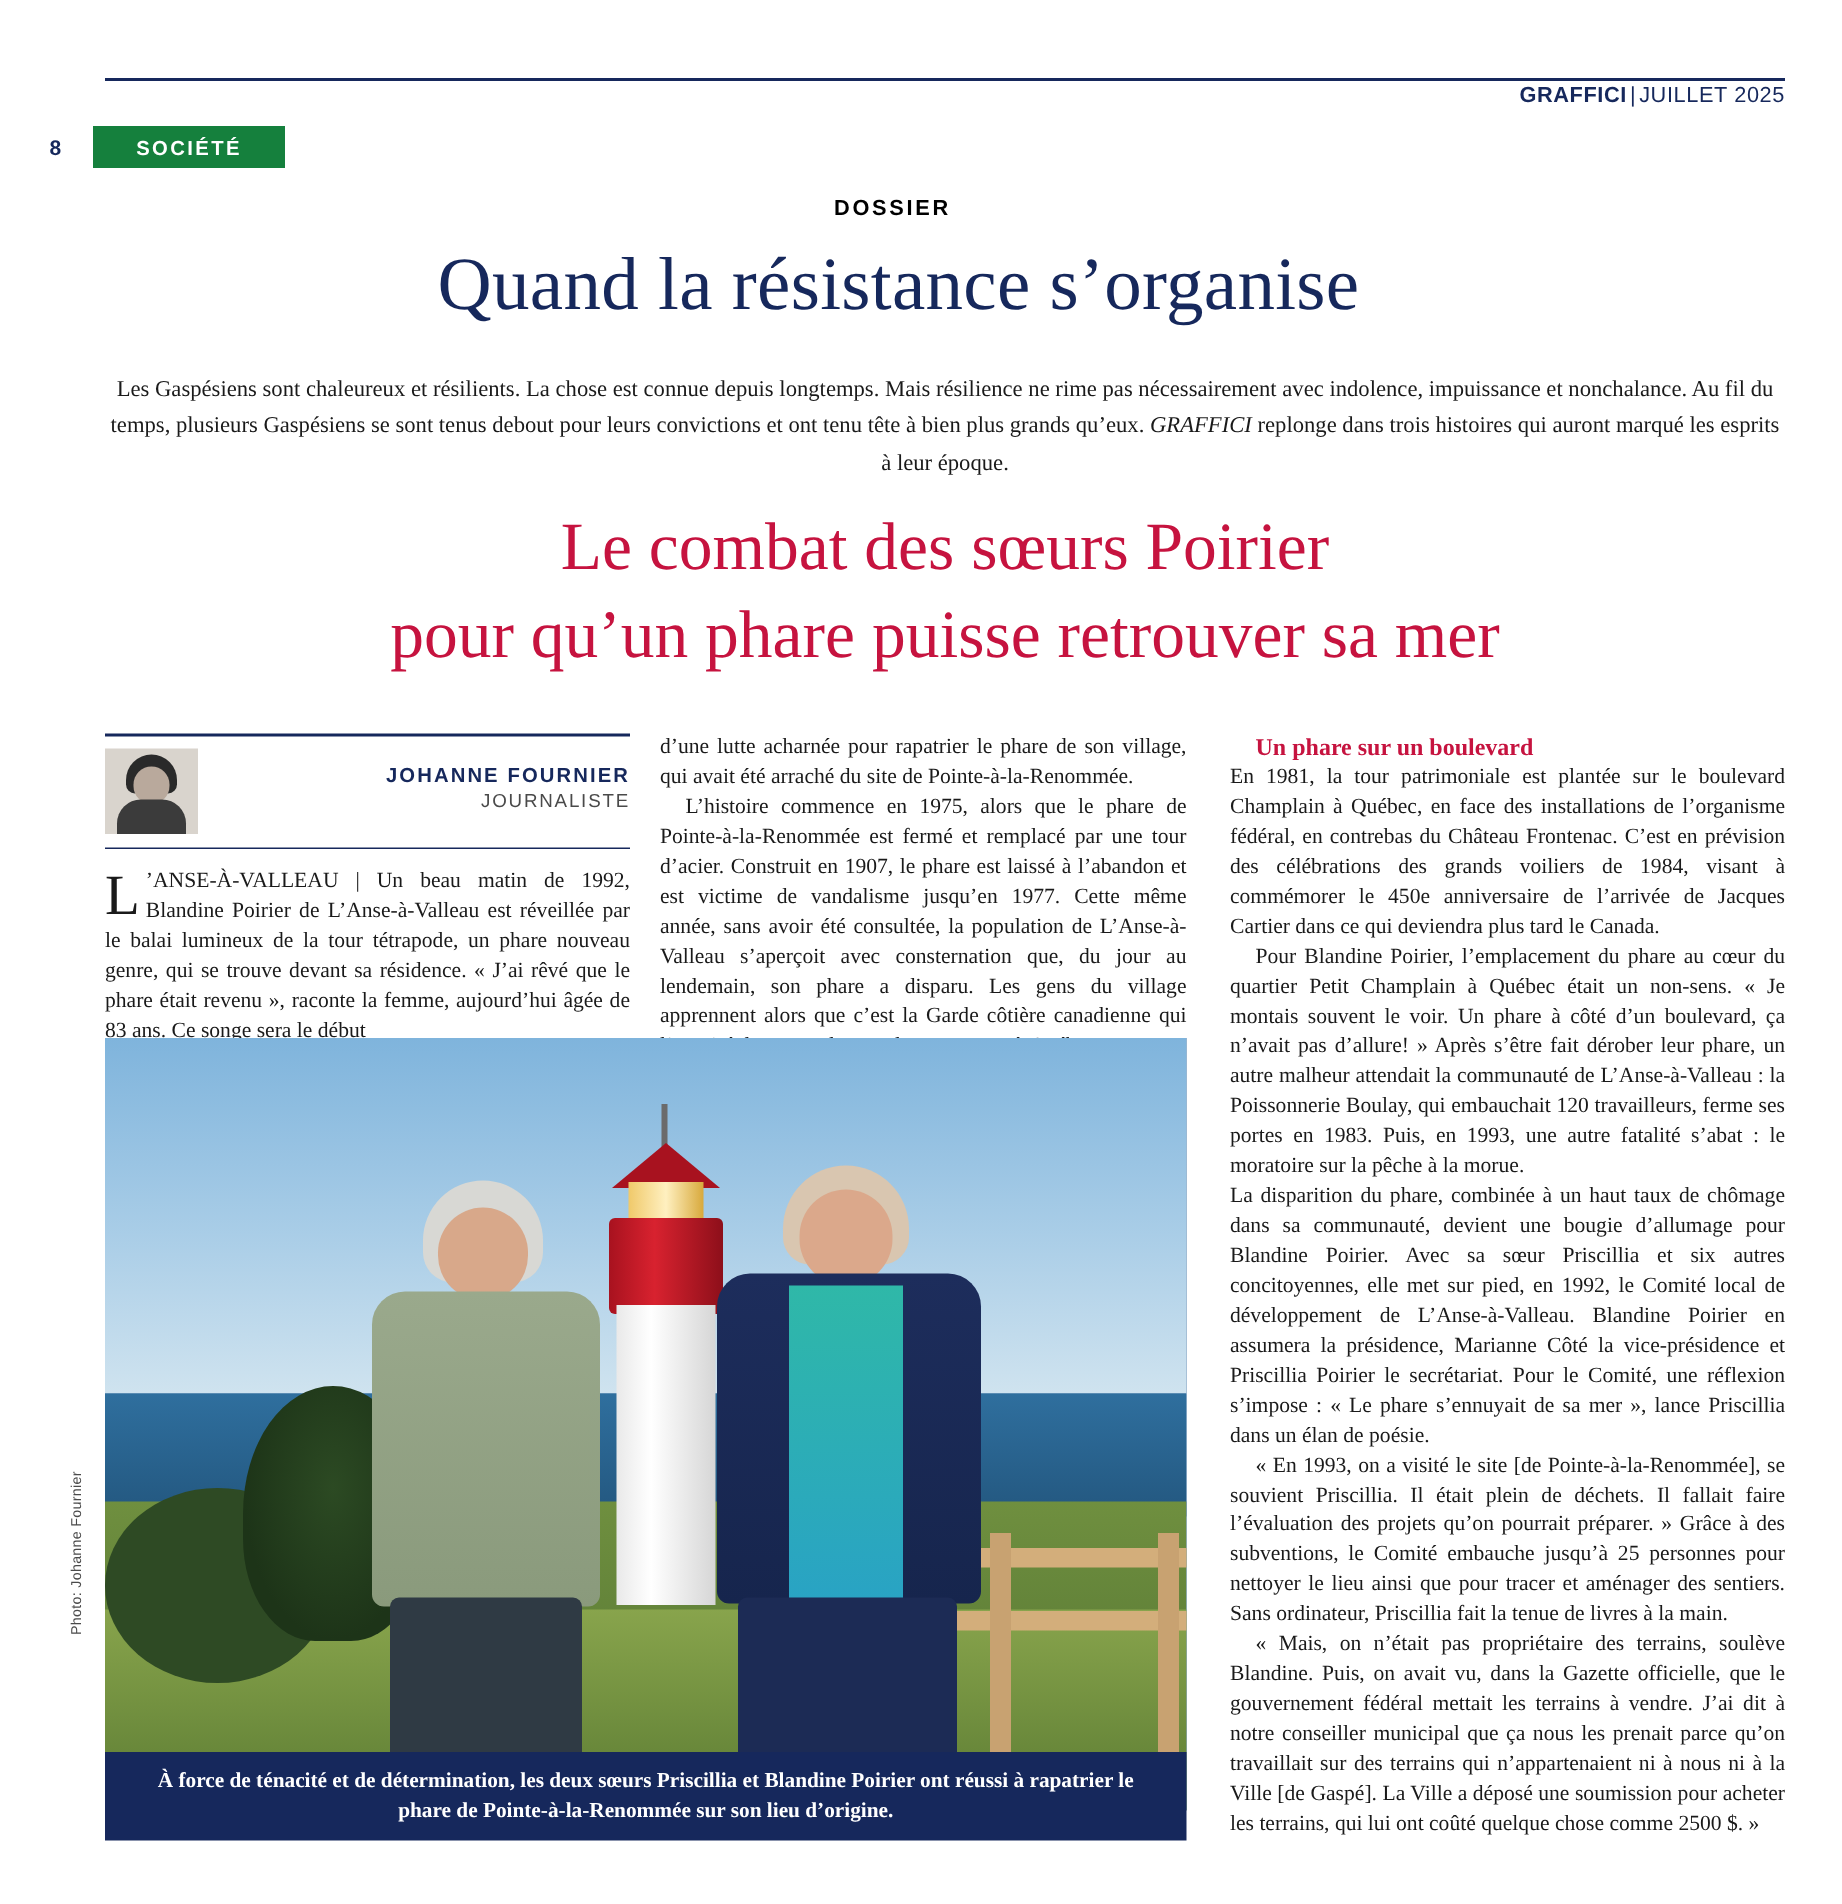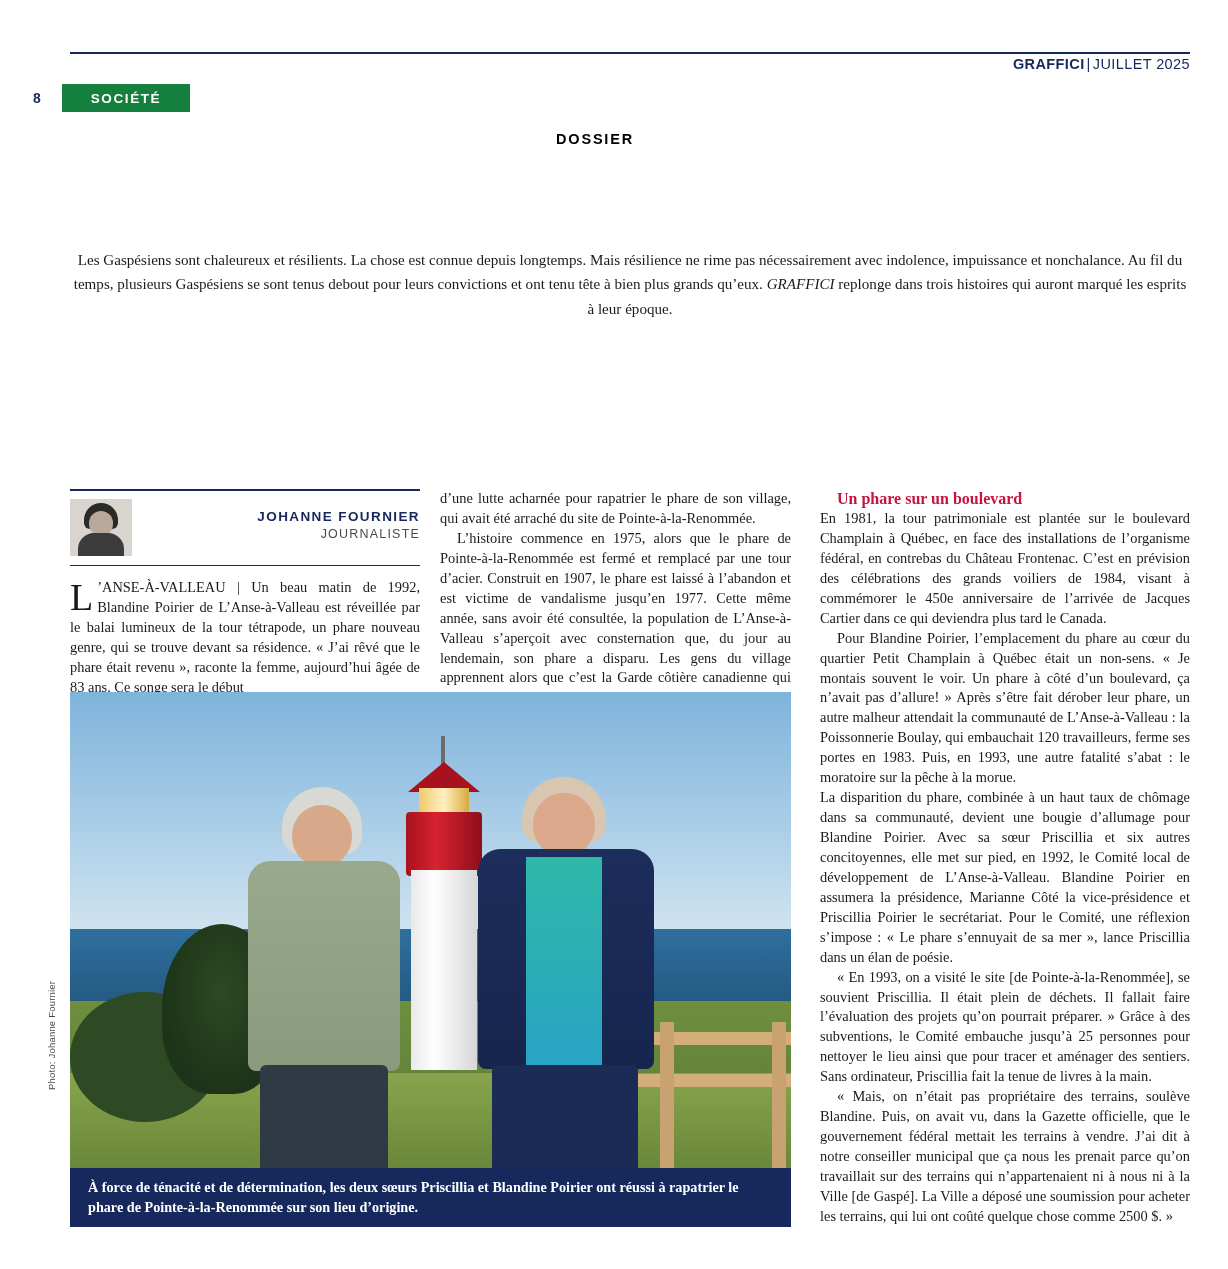--- a/index.html
+++ b/index.html
@@ -157,21 +157,21 @@
   .w2 .face{position:absolute;left:73px;top:16px;width:62px;height:64px;border-radius:31px;background:#dba88b;}
   .w2 .torso{position:absolute;left:18px;top:72px;width:176px;height:220px;background:linear-gradient(#1d2d5c,#16254d);border-radius:22px 22px 8px 8px;}
   .w2 .inner{position:absolute;left:66px;top:80px;width:76px;height:210px;background:linear-gradient(#2fb8a8,#29a3c4);}
   .w2 .pants{position:absolute;left:32px;top:288px;width:146px;height:145px;background:#1c2b55;border-radius:6px;}
 
   .photo-caption{
     position:absolute;left:70px;top:1168px;width:721px;
     background:#16285c;color:#ffffff;
     font-family:"Liberation Serif", serif;
     font-weight:bold;font-size:14.2px;line-height:1.42;
-    padding:9px 18px 10px;box-sizing:border-box;
+    text-align:center;padding:9px 18px 10px;box-sizing:border-box;
   }
   .photo-credit{
     position:absolute;left:46px;top:1090px;
     transform:rotate(-90deg);transform-origin:left top;
     font-family:"Liberation Sans", sans-serif;
     font-size:9.5px;color:#4a4a4a;letter-spacing:.2px;white-space:nowrap;
   }
 </style>
 </head>
 <body>
@@ -180,23 +180,28 @@
 
   <div class="masthead-line"></div>
   <div class="masthead-text">
     <b>GRAFFICI</b><span class="sep">|</span><span>JUILLET 2025</span>
   </div>
 
   <div class="folio">8</div>
   <div class="section-tag">SOCIÉTÉ</div>
 
   <div class="dossier-label">DOSSIER</div>
+  <div class="dossier-title">Quand la résistance s’organise</div>
 
   <div class="chapeau"><span>Les Gaspésiens sont chaleureux et résilients. La chose est connue depuis longtemps. Mais résilience ne rime pas nécessairement avec indolence, impuissance et nonchalance. Au fil du temps, plusieurs Gaspésiens se sont tenus debout pour leurs convictions et ont tenu tête à bien plus grands qu’eux. </span><i>GRAFFICI</i><span> replonge dans trois histoires qui auront marqué les esprits à leur époque.</span></div>
 
+  <div class="article-title">
+    <div>Le combat des sœurs Poirier</div>
+    <div>pour qu’un phare puisse retrouver sa mer</div>
+  </div>
 
   <div class="byline-box">
     <div class="byline-rule"></div>
     <div class="byline-inner">
       <div class="byline-photo">
         <div class="hair"></div>
           <div class="face"></div>
           <div class="body"></div>
       </div>
       <div class="byline-text">

